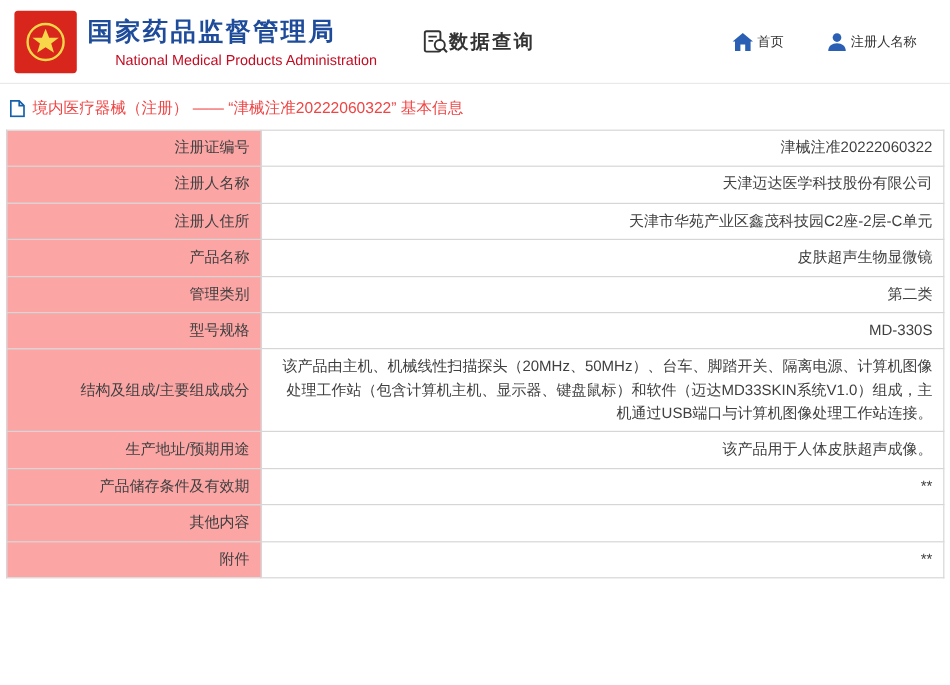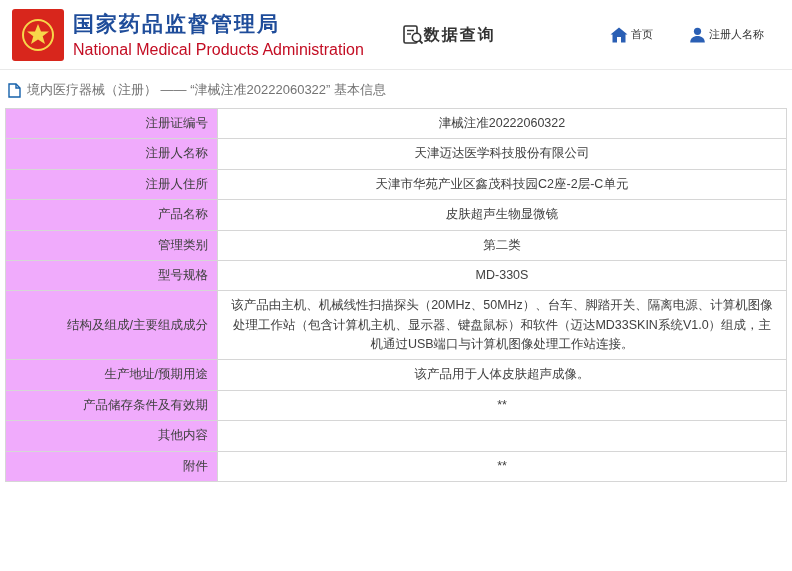--- a/index.html
+++ b/index.html
@@ -21,62 +21,62 @@
   .emblem{
     width:52px; height:52px; flex:0 0 52px;
     background:#d8261c; border-radius:3px;
     display:flex; align-items:center; justify-content:center;
   }
   .title-block{ margin-left:9px; }
   .cn-title{
     font-size:21px; font-weight:bold; color:#1e4c9a;
     letter-spacing:2px; white-space:nowrap;
   }
-  .en-title{ font-size:16px; color:#c30d23; margin-top:3px; white-space:nowrap; }
+  .en-title{ font-size:12px; color:#c30d23; margin-top:3px; white-space:nowrap;margin-left:23px; }
 
   .query-section{
     display:flex; align-items:flex-end; gap:0;
     margin-left:38px; cursor:pointer;
   }
   .query-label{ font-size:16px; font-weight:bold; color:#333; letter-spacing:2px; }
 
   .top-nav{ margin-left:auto; display:flex; gap:36px; padding-right:16px; }
   .nav-item{
     display:flex; flex-direction:row; align-items:center; gap:3px;
     text-decoration:none; cursor:pointer;
   }
   .nav-label{ font-size:11px; color:#333; white-space:nowrap; }
 
   
   .breadcrumb{
     display:flex; align-items:center; gap:6px;
     padding:11px 8px 9px 8px;
-    color:#737373; font-size:13px;
+    color:#ef4444; font-size:13px;
   }
 
   
   .info-table{
     width:782px; margin:0 5px;
     border-collapse:collapse;
     table-layout:fixed;
   }
   .info-table td{
     border:1px solid #d6d6d6;
     padding:5px 9px;
     font-size:12.5px;
     color:#404040;
     line-height:1.55;
     word-break:break-all;
   }
   .label-cell{
     width:212px; text-align:right;
-    color:#404040; background:#f0abfc;
+    color:#404040; background:#fca5a5;
     white-space:nowrap;
   }
-  .value-cell{ text-align:center; }
+  .value-cell{ text-align:right; }
   .icon-svg{ display:block; }
 </style>
 </head>
 <body>
 
 <header class="site-header">
   <div class="emblem">
     <svg class="icon-svg" width="36" height="36" viewBox="0 0 36 36">
       <circle cx="18" cy="18" r="15" fill="none" stroke="#f7d64a" stroke-width="2"></circle>
       <polygon points="18,7 21,14.5 29,14.5 22.7,19.3 25,27 18,22.4 11,27 13.3,19.3 7,14.5 15,14.5" fill="#f7d64a"></polygon>

